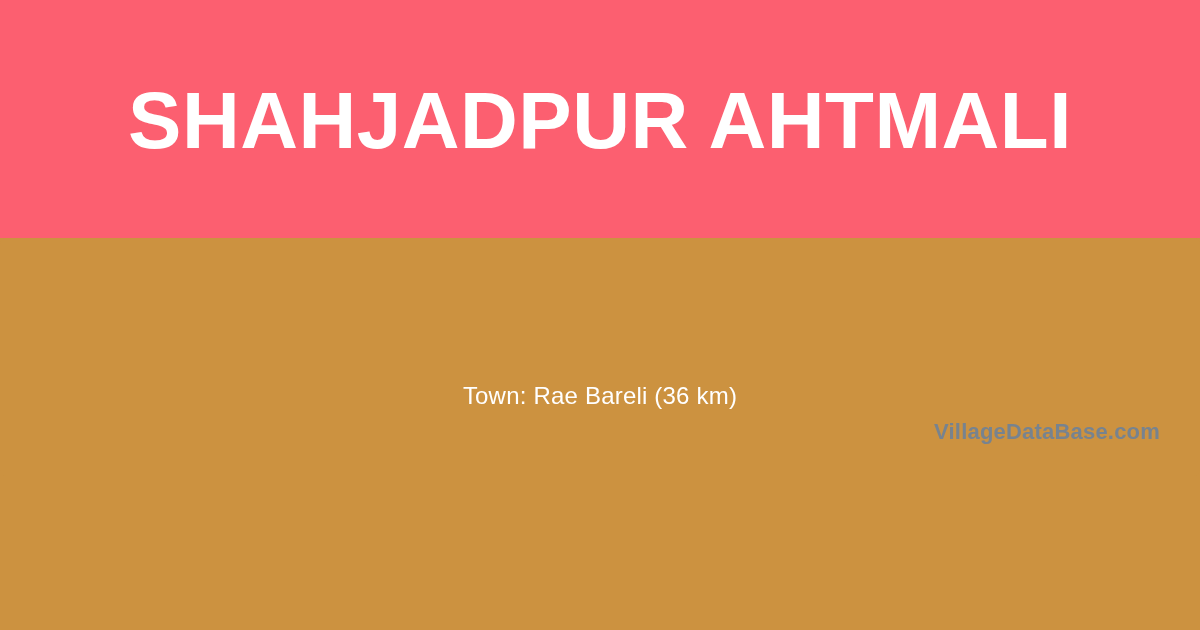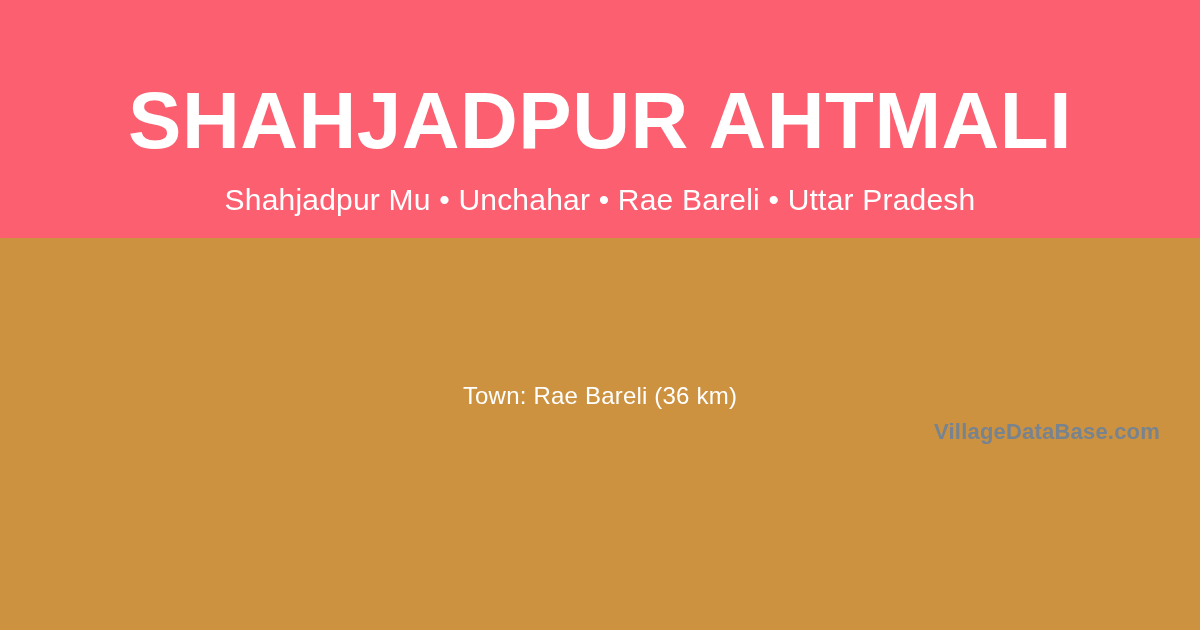--- a/index.html
+++ b/index.html
@@ -105,21 +105,20 @@
     white-space: nowrap;
   }
 </style>
 </head>
 <body>
 
 <div class="card">
 
   <div class="hero">
     <h1 class="hero-title">SHAHJADPUR AHTMALI</h1>
-    <div class="hero-subtitle">Shahjadpur Mu • Unchahar • Rae Bareli • Uttar Pradesh</div>
   </div>
 
   <div class="body-band">
     <div class="body-fact">Town: Rae Bareli (36 km)</div>
     <div class="watermark">VillageDataBase.com</div>
   </div>
 
 </div>
 
 </body></html>

